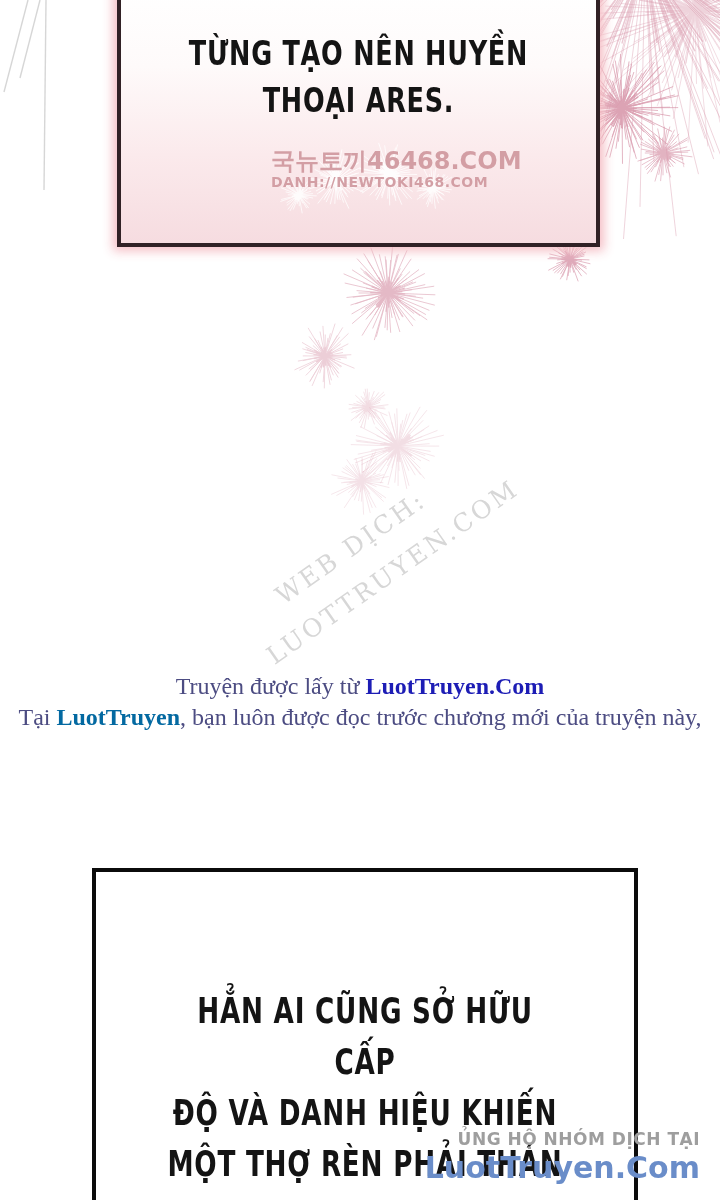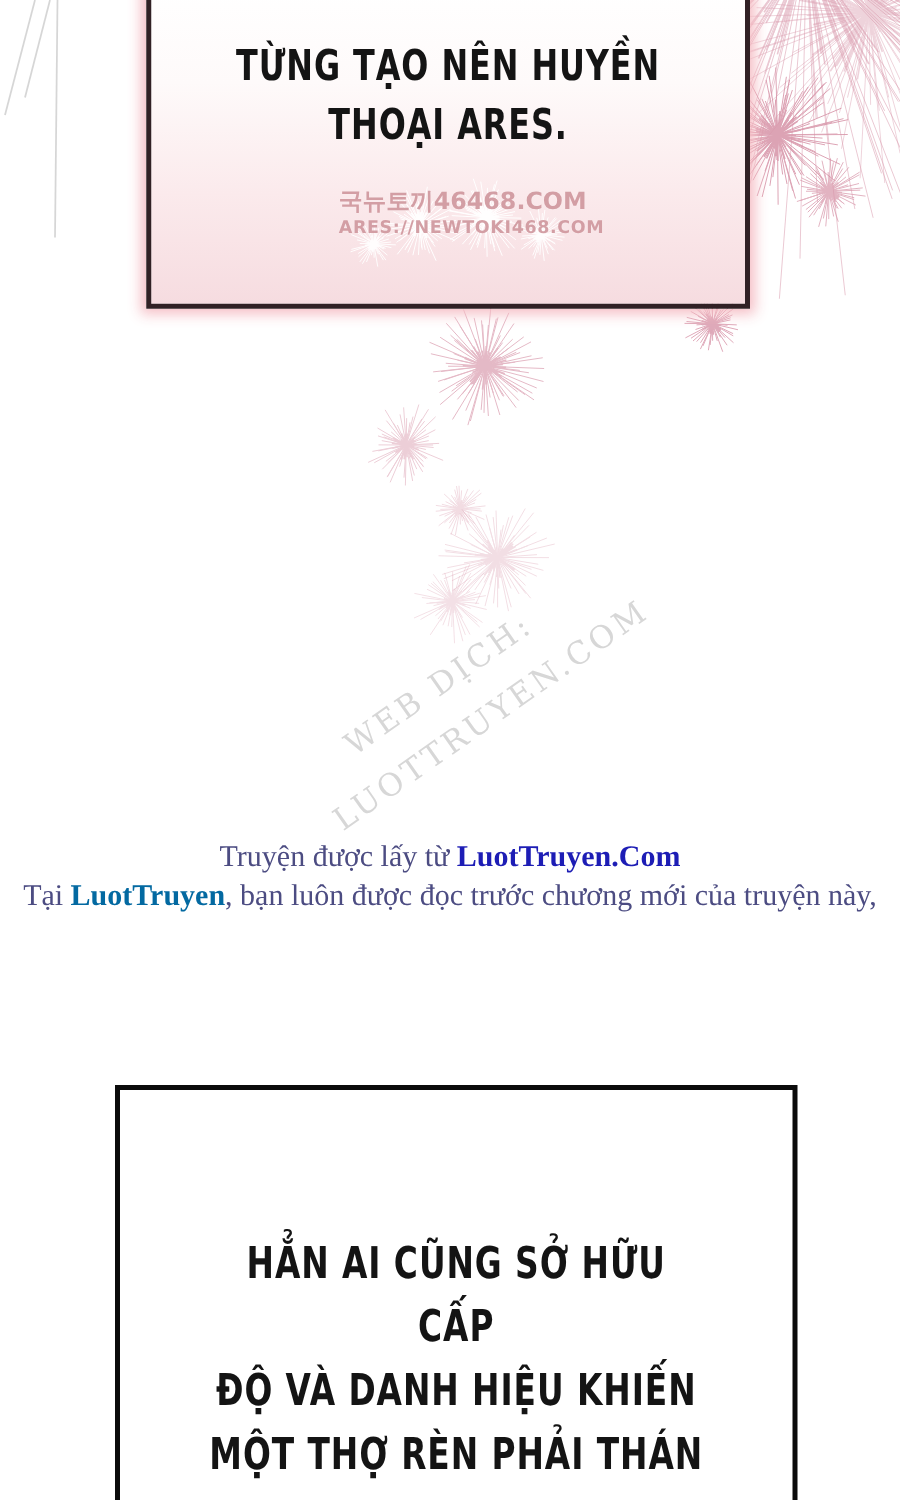--- a/index.html
+++ b/index.html
@@ -16,21 +16,21 @@
     transform:scaleX(0.75);transform-origin:center top;}
   .top-dialogue{top:40px;font-size:34px;line-height:47px;letter-spacing:1px;}
   .bottom-dialogue{top:114px;font-size:35px;line-height:51px;letter-spacing:1px;}
 
   
   .stamp{position:absolute;left:150px;top:160px;width:175px;height:95px;z-index:2;}
   .stamp-svg{position:absolute;left:-10px;top:-28px;width:200px;height:130px;}
   .stamp-line{position:relative;color:rgba(203,142,149,0.85);font-weight:700;white-space:nowrap;
     text-align:center;text-shadow:0 0 1px rgba(255,255,255,0.6);}
   .stamp-l1{font-size:19px;line-height:20px;text-align:right;padding-right:30px;}
-  .stamp-l2{font-size:19px;line-height:23px;}
+  .stamp-l2{font-size:24px;line-height:23px;}
   .stamp-l3{font-size:22px;line-height:26px;}
   .stamp-l4{font-size:14px;line-height:18px;letter-spacing:0.5px;}
 
   
   .diag-watermark{position:absolute;left:240px;top:520px;width:260px;height:110px;z-index:1;
     transform:rotate(-35deg);text-align:center;color:#d7d7d7;
     font-family:"DejaVu Serif",serif;font-size:25px;line-height:44px;
     letter-spacing:3px;white-space:nowrap;font-weight:400;}
 
   
@@ -118,21 +118,21 @@
           <g opacity="0.9">
             <path d="M162.0 38.0L174.8 37.8M162.4 38.0L180.7 39.7M162.5 38.1L179.0 42.3M163.1 38.7L172.9 44.5M162.0 38.0L173.4 45.3M162.1 38.2L172.7 50.3M162.8 39.0L171.4 50.0M162.4 38.8L167.0 48.7M162.4 39.2L167.7 53.3M162.0 38.2L164.4 58.7M162.0 38.6L160.9 53.9M161.8 39.0L159.2 52.2M162.0 38.1L156.4 56.9M161.5 39.1L155.2 54.3M161.6 38.5L155.6 47.4M161.4 38.6L152.0 48.8M161.5 38.4L145.9 49.5M160.9 38.6L148.0 46.0M161.0 38.3L151.7 40.9M161.6 38.1L145.7 41.2M161.8 38.0L146.7 38.8M161.5 37.9L150.1 35.7M161.1 37.8L146.6 34.0M161.4 37.7L143.5 30.2M161.7 37.7L150.2 28.3M161.7 37.7L153.5 29.3M161.8 37.8L155.7 29.4M161.9 37.9L152.8 18.8M162.0 37.9L158.4 24.2M161.9 37.2L159.7 16.7M162.0 37.8L162.9 20.4M162.1 37.2L164.9 17.9M162.2 37.4L167.6 23.9M162.4 37.4L167.5 28.4M162.7 37.1L173.3 24.0M162.0 38.0L174.3 24.8M162.3 37.8L177.1 26.3M162.7 37.6L180.9 27.1M162.1 38.0L176.0 34.1M162.5 37.9L178.2 35.7" stroke="#ffffff" stroke-width="0.8" fill="none"></path>
             <path d="M162 38L160.3 40.0M162 38L162.1 34.5M162 38L163.5 31.6M162 38L163.5 39.8M162 38L156.4 32.0M162 38L161.9 30.6M162 38L160.3 31.4M162 38L162.8 41.6M162 38L157.9 34.7M162 38L167.9 32.5M162 38L158.2 43.7M162 38L163.1 35.3M162 38L161.5 30.5M162 38L170.1 37.7M162 38L168.0 37.7M162 38L163.4 32.5M162 38L166.0 32.7M162 38L157.9 38.8M162 38L169.0 42.5M162 38L155.9 41.2M162 38L159.9 38.0M162 38L160.1 31.7M162 38L158.7 43.9M162 38L164.8 42.5M162 38L157.1 41.3M162 38L160.2 35.0M162 38L157.9 39.4M162 38L157.6 41.7" stroke="#ffffff" stroke-width="1.3" fill="none"></path>
           </g>
           <g opacity="0.9">
             <path d="M28.6 45.0L45.7 45.9M29.1 45.2L42.1 48.1M28.7 45.3L37.5 48.7M28.3 45.2L36.3 49.3M28.5 45.4L38.9 54.1M28.3 45.3L37.7 58.1M28.2 45.3L35.7 58.1M28.0 45.1L31.8 53.4M28.1 45.7L31.2 63.3M28.0 46.1L28.3 56.2M27.8 45.8L26.1 54.1M27.6 46.1L22.2 59.6M27.8 45.3L18.9 61.0M27.8 45.2L16.8 59.5M27.2 45.7L15.8 55.4M27.3 45.5L15.5 52.8M27.8 45.1L9.4 51.5M27.0 45.3L10.1 49.5M27.8 45.0L16.8 44.8M27.6 44.9L14.6 41.9M27.2 44.7L10.0 37.7M27.8 44.8L15.0 36.2M27.9 44.9L13.5 33.5M27.8 44.8L14.9 30.8M27.6 44.2L21.0 30.6M27.9 44.8L24.8 34.8M28.0 44.9L26.0 33.4M28.0 44.8L29.0 27.7M28.2 44.1L29.8 36.1M28.2 44.4L32.2 32.1M28.1 44.8L36.4 31.6M28.1 44.9L37.3 34.7M28.2 44.9L39.0 37.0M29.0 44.4L36.0 40.1M28.3 44.9L40.1 41.2M28.0 45.0L41.9 43.6" stroke="#ffffff" stroke-width="0.8" fill="none"></path>
             <path d="M28 45L27.2 51.5M28 45L33.7 47.2M28 45L25.8 46.0M28 45L30.0 42.9M28 45L31.9 43.2M28 45L23.8 45.5M28 45L32.4 39.1M28 45L22.3 44.4M28 45L25.6 42.1M28 45L25.6 48.9M28 45L23.3 48.5M28 45L25.1 49.3M28 45L28.2 49.4M28 45L29.4 49.3M28 45L29.7 43.6M28 45L29.3 40.0M28 45L29.4 44.1M28 45L26.4 50.3M28 45L21.0 46.4M28 45L30.7 47.2M28 45L23.9 50.4M28 45L29.3 39.3M28 45L31.6 47.4M28 45L32.1 46.2M28 45L27.1 47.7M28 45L23.7 45.7" stroke="#ffffff" stroke-width="1.3" fill="none"></path>
           </g>
         </svg>
       <div class="stamp-line stamp-l2">국뉴토끼46468.COM</div>
-      <div class="stamp-line stamp-l4">ARES://NEWTOKI468.COM</div>
+      <div class="stamp-line stamp-l4">DANH://NEWTOKI468.COM</div>
     </div>
   </div>
 
   <div class="diag-watermark">
     <div>WEB DỊCH:</div>
     <div>LUOTTRUYEN.COM</div>
   </div>
 
   <div class="promo" id="promo" style="color: rgb(76, 76, 130);">
     <div class="promo-line"><span>Truyện được lấy từ </span><b style="color: rgb(29, 29, 181);">LuotTruyen.Com</b></div>
@@ -141,14 +141,18 @@
 
   <div class="bottom-panel">
     <div class="dialogue bottom-dialogue">
       <div>HẲN AI CŨNG SỞ HỮU CẤP</div>
       <div>ĐỘ VÀ DANH HIỆU KHIẾN</div>
       <div>MỘT THỢ RÈN PHẢI THÁN</div>
       <div>PHỤC.</div>
     </div>
   </div>
 
+  <div class="credit">
+    <div class="credit-support" id="credit-support" style="color: rgb(158, 158, 158);">ỦNG HỘ NHÓM DỊCH TẠI</div>
+    <div class="credit-site" id="credit-site" style="color: rgb(106, 141, 201);">LuotTruyen.Com</div>
+  </div>
 
 </div>
 
 </body></html>

